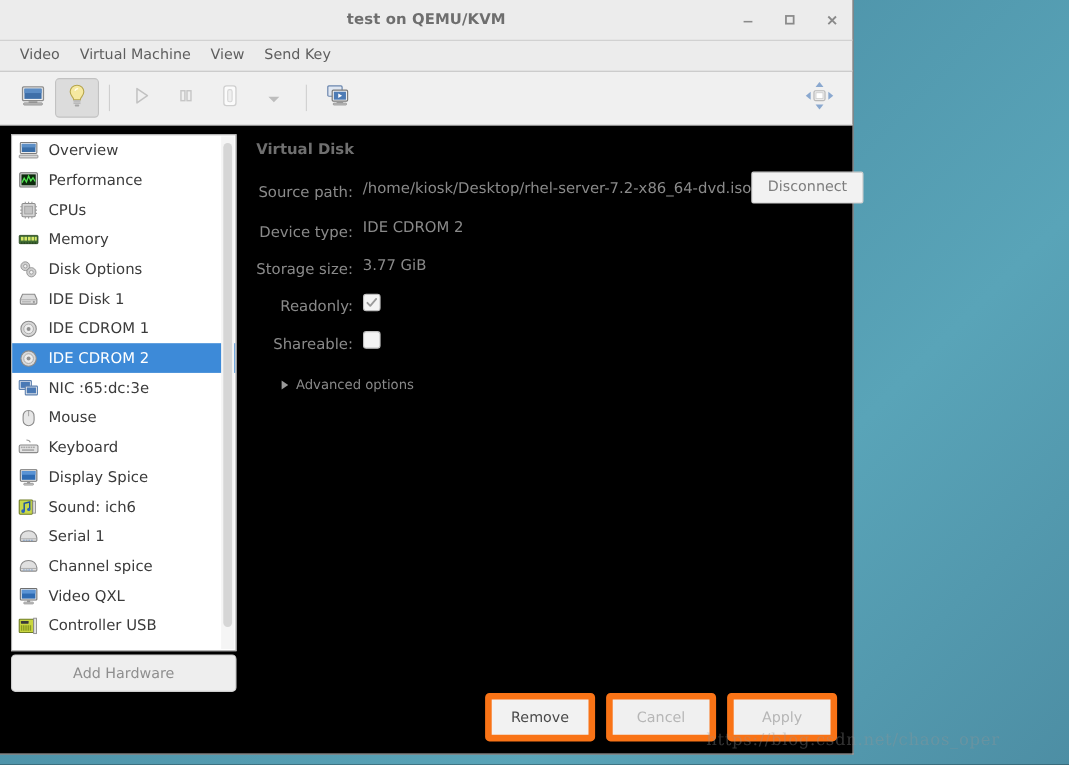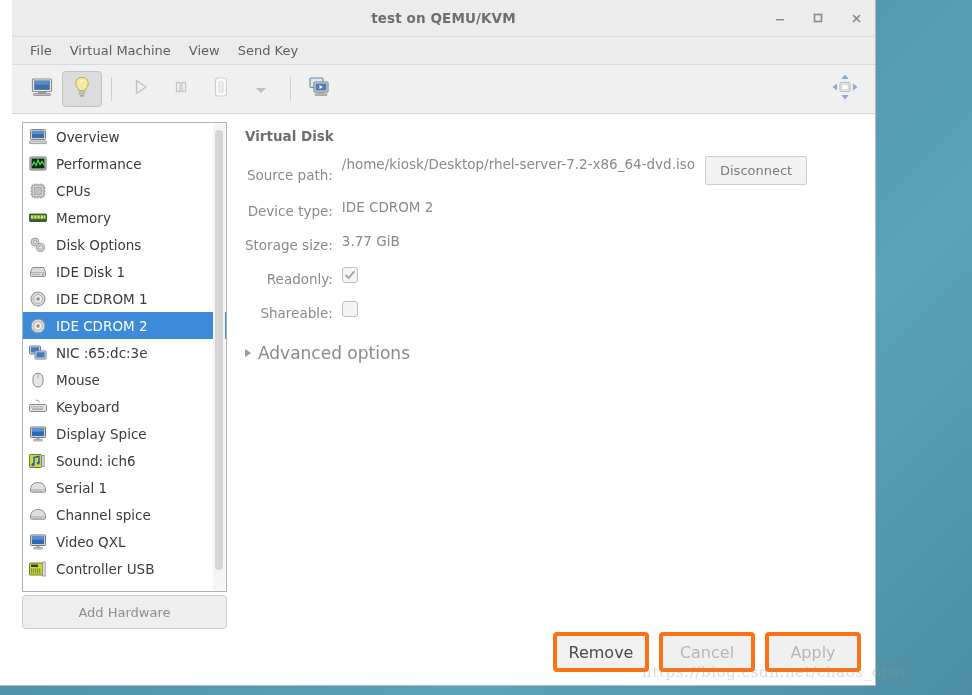--- a/index.html
+++ b/index.html
@@ -14,30 +14,29 @@
     background: #4f91a8;
   }
   #desktop {
     position: absolute;
     inset: 0;
     background: linear-gradient(135deg, #5aa0b4 0%, #4e93a9 40%, #59a4b8 70%, #4d8ea4 100%);
   }
   #window {
     position: absolute;
     left: 0; top: 0;
-    width: 876px;
+    width: 776px;
     height: 686px;
-    background: #ffffff;
+    background: #000000;
     border: 1px solid #b8b8b8;
     border-top: none;
     border-left: none;
     box-sizing: border-box;
     display: flex;
     flex-direction: column;
-    padding-left: 12px;
   }
 
   
   .titlebar {
     height: 36px;
     background: #ececec;
     border-bottom: 1px solid #dcdcdc;
     position: relative;
     flex: none;
   }
@@ -217,22 +216,21 @@
     font-size: 13.5px;
     color: #8a8a8a;
     text-align: right;
     white-space: nowrap;
     margin-top: 9px;
   }
   .f-value {
     font-size: 13.5px;
     color: #8a8a8a;
     display: flex;
-    align-items: flex-start;
-    gap: 10px;
+    align-items: center;
     white-space: nowrap;
   }
   .disconnect-btn {
     border: 1px solid #cdcdcd;
     border-radius: 2px;
     background: #f2f2f2;
     font-size: 13px;
     color: #7d7d7d;
     padding: 6px 14px;
     cursor: default;
@@ -245,23 +243,24 @@
     display: flex; align-items: center; justify-content: center;
     cursor: default;
     box-sizing: border-box;
   }
   .cb svg { display: block; }
   .adv {
     margin-top: 22px;
     display: flex;
     align-items: center;
     gap: 7px;
-    font-size: 17px;
+    font-size: 12px;
     color: #8a8a8a;
     cursor: default;
+    margin-left: 23px;
   }
   .tri {
     width: 0; height: 0;
     border-left: 6px solid #9a9a9a;
     border-top: 4.5px solid transparent;
     border-bottom: 4.5px solid transparent;
   }
 
   
   .footer {
@@ -271,24 +270,24 @@
     align-items: center;
     justify-content: flex-end;
     padding: 0 14px 10px 0;
     gap: 10px;
     box-sizing: border-box;
     position: relative;
   }
   .act-btn {
     min-width: 88px;
     height: 32px;
-    border: 4px solid #f97316;
+    border: 6px solid #f97316;
     border-radius: 4px;
     background: #f2f2f2;
-    font-size: 16px;
+    font-size: 13px;
     color: #4a4a4a;
     display: flex; align-items: center; justify-content: center;
     cursor: default;
   }
   .act-btn.disabled { color: #b6b6b6; background: #f0f0f0; }
 
   .watermark {
     position: absolute;
     left: 642px;
     top: 663px;
@@ -322,21 +321,21 @@
       </div>
       <div class="win-btn">
         <svg width="13" height="13" viewBox="0 0 13 13">
             <path d="M3 3 L10 10 M10 3 L3 10" stroke="#8a8a8a" stroke-width="1.7" fill="none"></path>
           </svg>
       </div>
     </div>
   </div>
 
   <div class="menubar">
-    <div class="menu-item">File</div>
+    <div class="menu-item">Video</div>
     <div class="menu-item">Virtual Machine</div>
     <div class="menu-item">View</div>
     <div class="menu-item">Send Key</div>
   </div>
 
   <div class="toolbar">
 
     <div class="tb-btn">
       <span>
         <svg width="22" height="20" viewBox="0 0 22 20">

